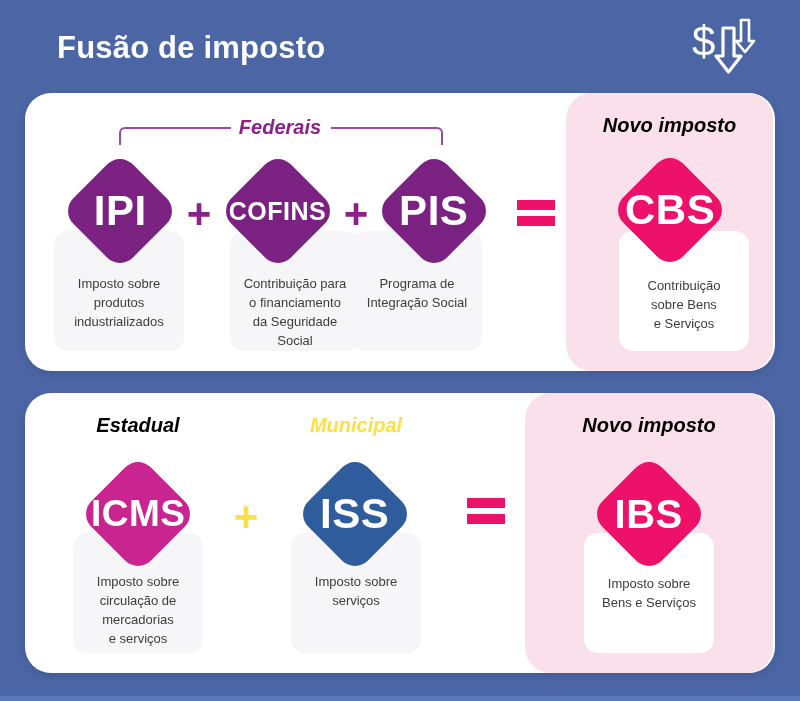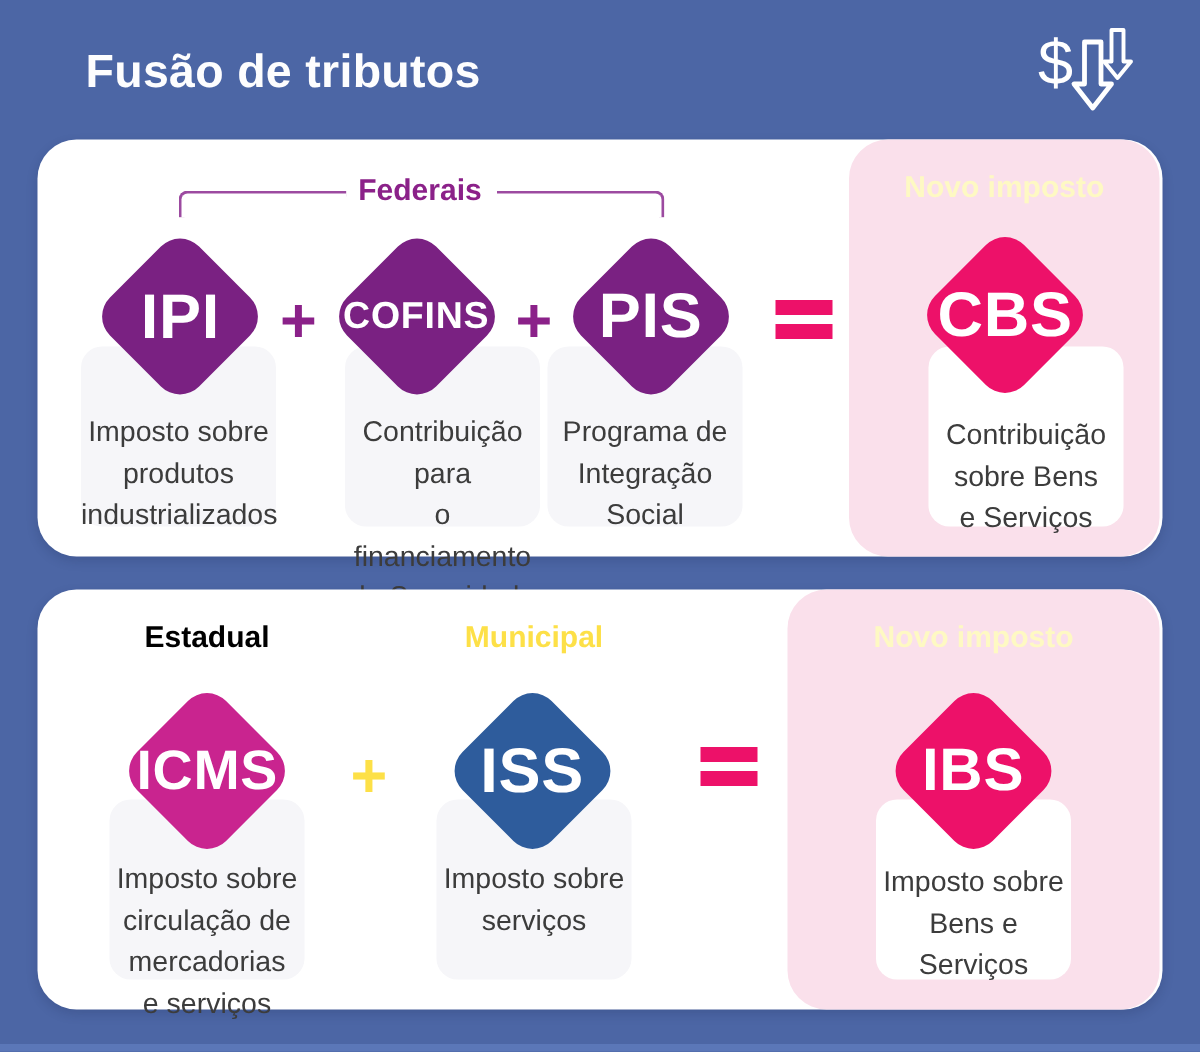--- a/index.html
+++ b/index.html
@@ -16,36 +16,36 @@
     background:#ffffff;border-radius:26px;box-shadow:0 3px 7px rgba(20,35,70,0.18);
   }
   .card-federal{left:25px;top:93px;width:750px;height:278px;}
   .card-state{left:25px;top:393px;width:750px;height:280px;}
   .pink-panel{
     background:#FAE0EB;border-radius:26px;
   }
   .panel-federal{left:566px;top:93px;width:207px;height:278px;}
   .panel-state{left:525px;top:393px;width:248px;height:280px;}
   .group-label{
-    font-size:20px;font-weight:bold;text-align:center;
+    font-size:20px;font-weight:bold;text-align:center;font-style:italic;
   }
   .purple-t{color:#8B2189;}
   .magenta-t{color:#000000;}
   .blue-t{color:#fde047;}
-  .pink-t{color:#fef9c3;}
+  .pink-t{color:#000000;}
   .bracket{height:16px;border-top:2.5px solid #9C4AA0;}
   .bracket-l{border-left:2.5px solid #9C4AA0;border-top-left-radius:6px;}
   .bracket-r{border-right:2.5px solid #9C4AA0;border-top-right-radius:6px;}
   .desc-box{
     width:130px;height:120px;background:#F6F6F9;border-radius:14px;
     box-sizing:border-box;text-align:center;
   }
   .white-box{background:#ffffff;}
   .desc-text{
-    white-space:pre-line;font-size:19px;line-height:1.45;color:#3C3C3C;
+    white-space:pre-line;font-size:13px;line-height:1.45;color:#3C3C3C;
   }
   .diamond{
     width:84px;height:84px;border-radius:18px;transform:rotate(45deg);
     display:flex;align-items:center;justify-content:center;
   }
   .diamond > span{
     transform:rotate(-45deg);color:#ffffff;font-weight:bold;letter-spacing:0.5px;
   }
   .d-purple{background:#7A2182;}
   .d-magenta{background:#C9248F;}
@@ -54,21 +54,21 @@
   .plus{
     font-size:42px;font-weight:bold;transform:translate(-50%,-50%);line-height:1;
   }
   .eq-bar{width:38px;height:10px;background:#ED1169;}
 </style>
 </head>
 <body>
 
 <div>
 
-  <div class="abs page-title">Fusão de tributos</div>
+  <div class="abs page-title">Fusão de imposto</div>
 
   <svg class="abs" style="left:686px;top:12px;" width="80" height="64" viewBox="0 0 80 64">
     <text x="6" y="44" font-size="42" fill="#ffffff" font-family="Liberation Sans, sans-serif">$</text>
     <path d="M37,16 L48,16 L48,44 L55,44 L42.5,60 L30,44 L37,44 Z" fill="none" stroke="#ffffff" stroke-width="3.2" stroke-linejoin="round"></path>
     <path d="M55,8 L63,8 L63,29 L68,29 L59,40 L50,29 L55,29 Z" fill="none" stroke="#ffffff" stroke-width="2.6" stroke-linejoin="round"></path>
   </svg>
 
   <div class="abs card card-federal"></div>
   <div class="abs pink-panel panel-federal"></div>
 
@@ -80,21 +80,21 @@
     <div class="desc-text">Imposto sobre
 produtos
 industrializados</div>
   </div>
   <div class="abs desc-box" style="left:230px;top:231px;padding-top:44px;">
     <div class="desc-text">Contribuição para
 o financiamento
 da Seguridade
 Social</div>
   </div>
-  <div class="abs desc-box" style="left:365px;top:231px;padding-top:44px;">
+  <div class="abs desc-box" style="left:352px;top:231px;padding-top:44px;">
     <div class="desc-text">Programa de
 Integração Social</div>
   </div>
   <div class="abs desc-box white-box" style="left:619px;top:231px;padding-top:46px;">
     <div class="desc-text">Contribuição
 sobre Bens
 e Serviços</div>
   </div>
 
   <div class="abs diamond d-purple" style="left:78px;top:169px;">

